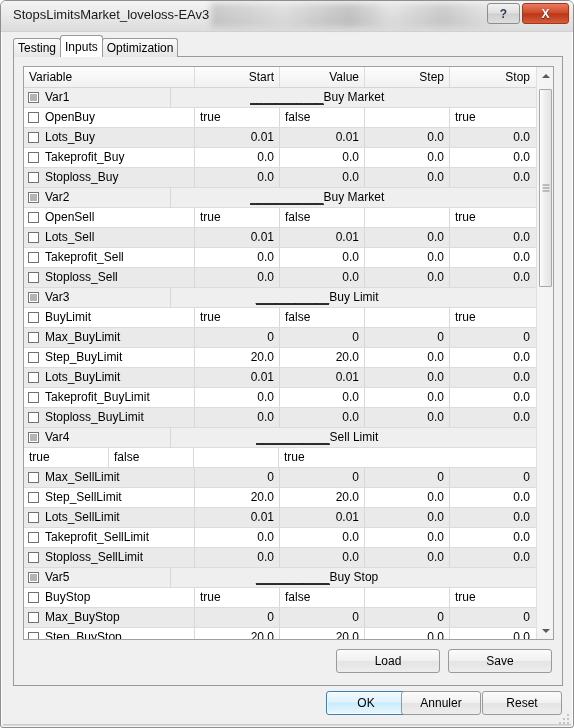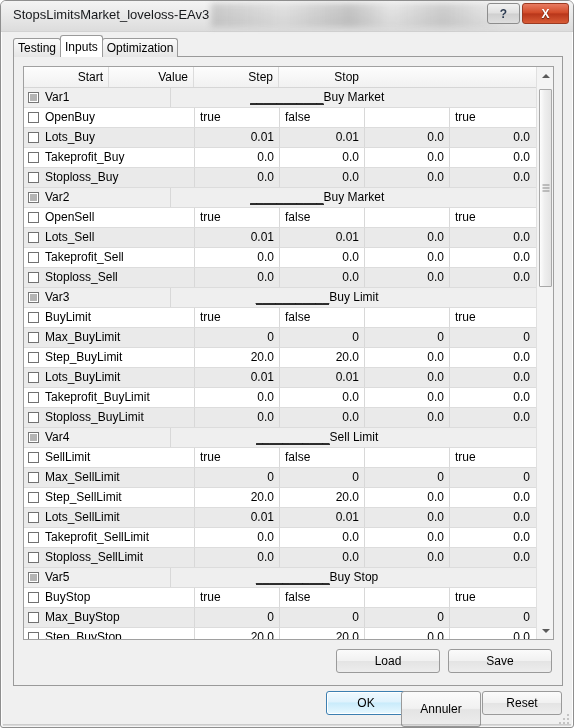--- a/index.html
+++ b/index.html
@@ -302,21 +302,21 @@
     left: 0; top: 686px;
     width: 574px;
     height: 42px;
   }
   .btn-ok {
     left: 325px; top: 4px; width: 80px; height: 24px;
     border: 1px solid #3c7fb1;
     background: linear-gradient(to bottom, #f0faff 0%, #dff2fd 45%, #c9ebfb 50%, #e8f8ff 100%);
     box-shadow: 0 0 0 1px #ffffff inset;
   }
-  .btn-annuler { left: 400px; top: 4px; width: 80px; height: 36px; }
+  .btn-annuler { left: 400px; top: 4px; width: 80px; height: 24px; }
   .btn-reset { left: 481px; top: 4px; width: 80px; height: 24px; }
 
   .grip {
     position: absolute;
     right: 4px; bottom: 3px;
     width: 12px; height: 12px;
     opacity: 0.5;
   }
   .grip span {
     position: absolute;
@@ -351,20 +351,21 @@
       <div class="tab">Testing</div>
       <div class="tab active">Inputs</div>
       <div class="tab">Optimization</div>
     </div>
 
   <div class="panel">
 
     <div class="grid-wrap">
 
       <div class="grid-head" id="gridhead">
+          <div class="hc c-var">Variable</div>
           <div class="hc c-srt">Start</div>
           <div class="hc c-val">Value</div>
           <div class="hc c-stp">Step</div>
           <div class="hc c-sto">Stop</div>
         </div>
 
       <div class="grid-body" id="gridbody">
           <div class="row varrow">
             <div class="cell c-var">
               <span class="cbox disabled"></span>
@@ -531,24 +532,20 @@
           </div>
           <div class="row varrow">
             <div class="cell c-var">
               <span class="cbox disabled"></span>
               <span class="vname">Var4</span>
             </div>
             <div class="cell span-all"><span class="grp-label"><span class="us">___________</span><span>Sell Limit</span></span></div>
             <div class="cell c-sto"></div>
           </div>
           <div class="row">
-            <div class="cell c-var">
-              <span class="cbox"></span>
-              <span class="vname">SellLimit</span>
-            </div>
             <div class="cell c-val boolv">true</div>
             <div class="cell c-srt boolv">false</div>
             <div class="cell c-stp boolv"></div>
             <div class="cell c-sto boolv">true</div>
           </div>
           <div class="row alt">
             <div class="cell c-var">
               <span class="cbox"></span>
               <span class="vname">Max_SellLimit</span>
             </div>

